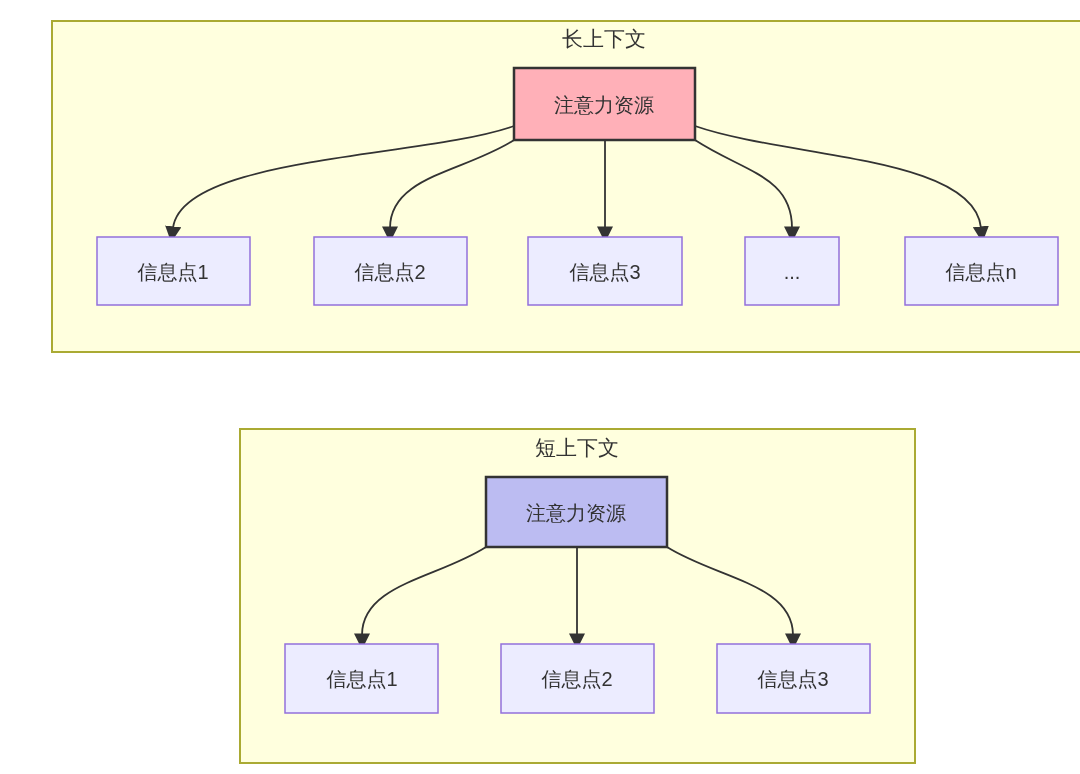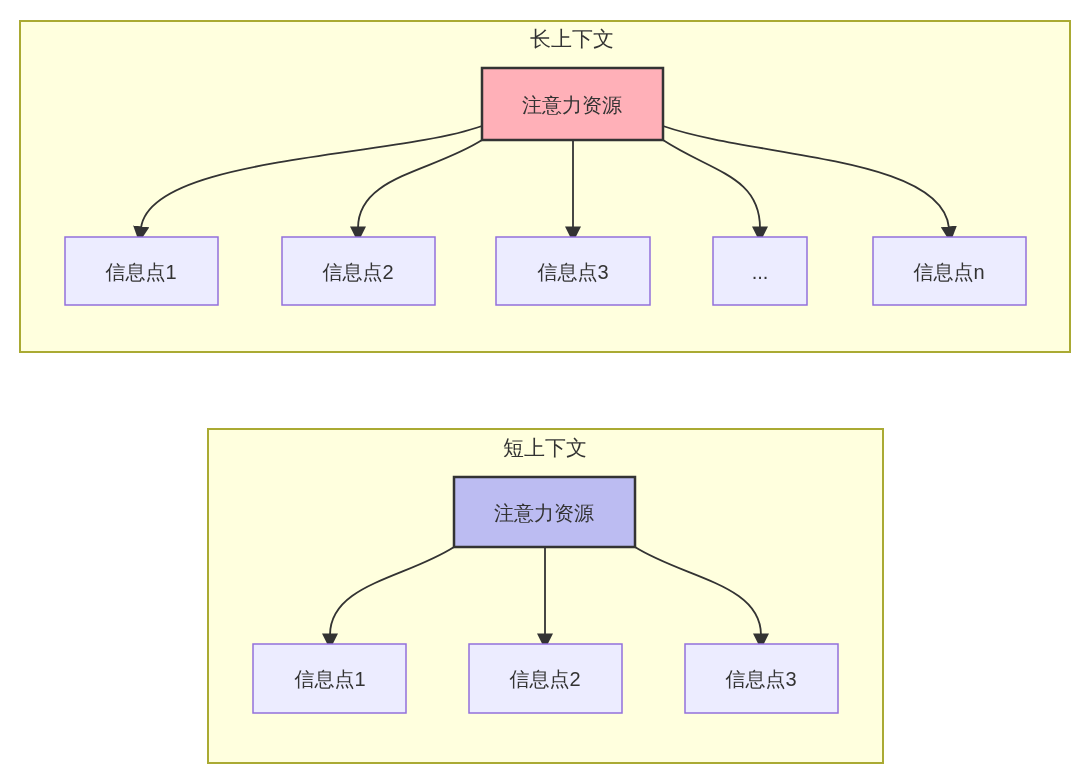--- a/index.html
+++ b/index.html
@@ -1,18 +1,19 @@
 <!DOCTYPE html>
 <html><head>
 <meta charset="utf-8">
 <style>
   html, body { margin: 0; padding: 0; background: #ffffff; }
   .stage {
     width: 868px; height: 774px; position: relative;
     font-family: "Liberation Sans", "DejaVu Sans", sans-serif;
+    margin-left: 32px;
   }
   svg { display: block; }
   text {
     font-family: "Liberation Sans", "DejaVu Sans", sans-serif;
     fill: #333333;
   }
   .panel-title { font-size: 21px; }
   .node-label  { font-size: 20px; }
   .cluster { stroke: #aaaa33; stroke-width: 2; }
   .info-node { stroke: #9370DB; stroke-width: 1.5; }

